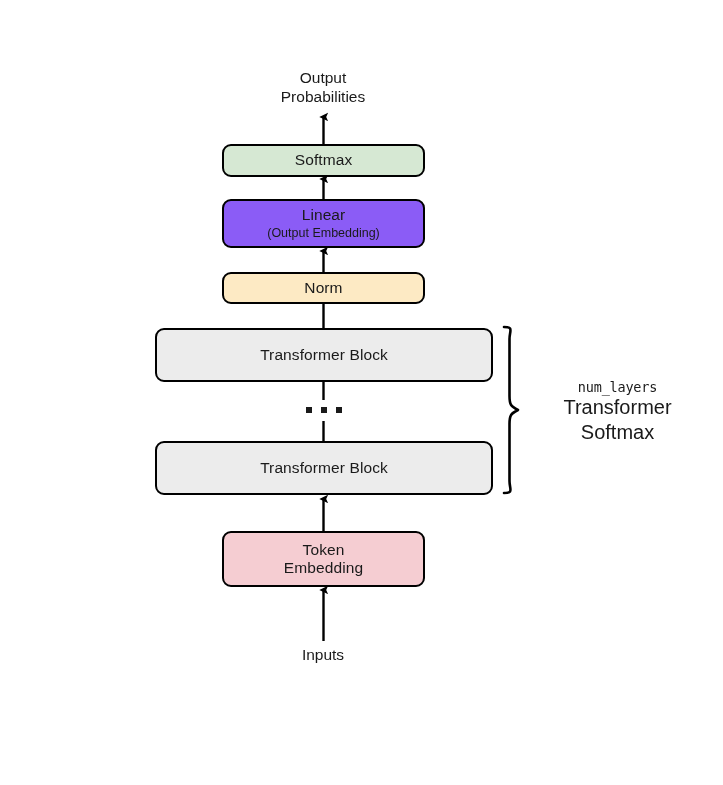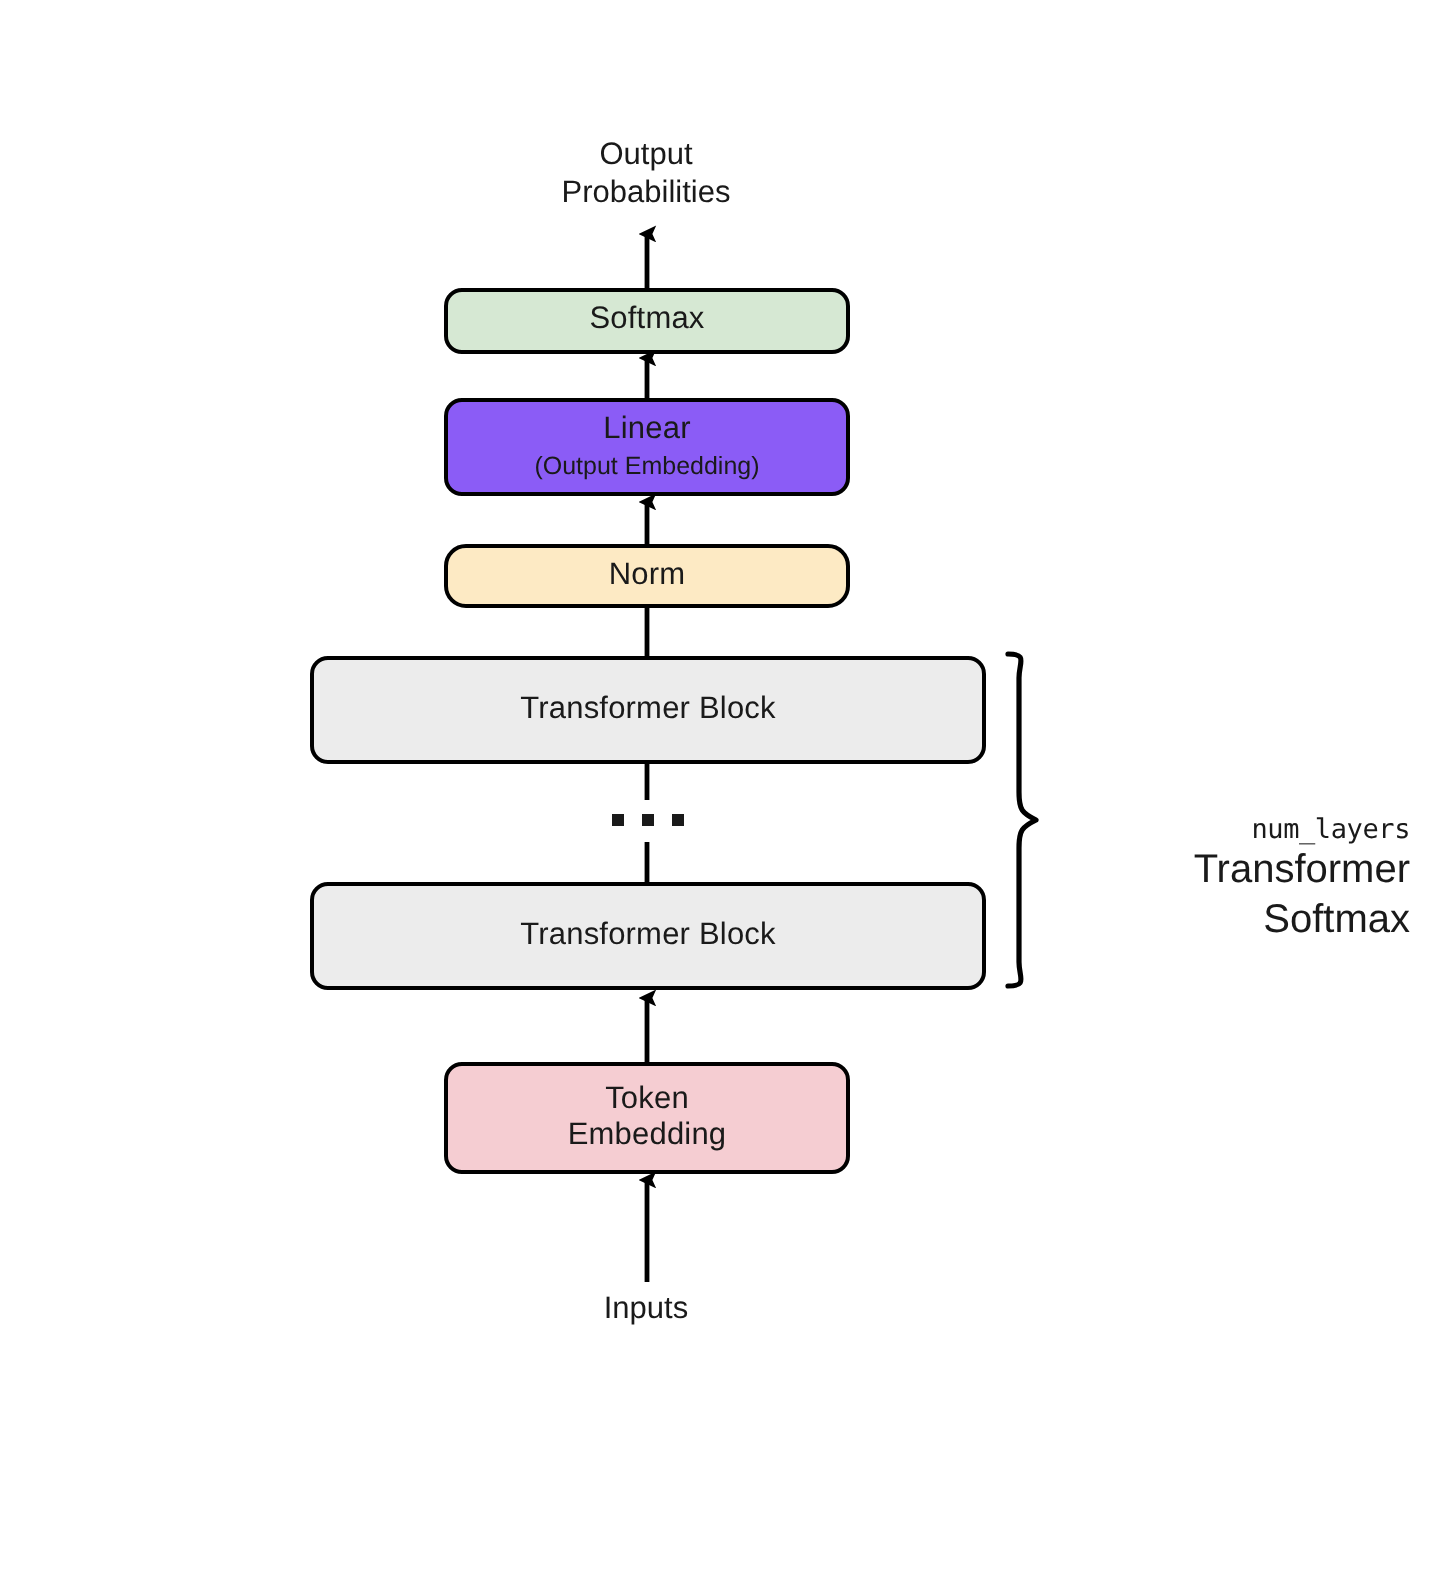--- a/index.html
+++ b/index.html
@@ -64,21 +64,20 @@
     left: 222px; top: 144px; width: 203px; height: 33px;
     background: #d6e8d3;
   }
   #node-linear {
     left: 222px; top: 199px; width: 203px; height: 49px;
     background: #8b5cf6;
   }
   #node-norm {
     left: 222px; top: 272px; width: 203px; height: 32px;
     background: #fdeac4;
-    border-radius: 11px;
   }
   #node-block-top {
     left: 155px; top: 328px; width: 338px; height: 54px;
     background: #ececec;
   }
   #node-block-bottom {
     left: 155px; top: 441px; width: 338px; height: 54px;
     background: #ececec;
   }
   #node-token-embedding {
@@ -100,24 +99,23 @@
   #label-inputs {
     left: 223px; top: 645px; width: 200px;
   }
 
   
   #brace-annotation {
     position: absolute;
     left: 530px;
     top: 379px;
     width: 175px;
-    text-align: right;
+    text-align: center;
     line-height: 1.22;
     color: #1a1a1a;
-    margin-top: 28px;
   }
   #brace-annotation .mono-token {
     display: block;
     font-family: "DejaVu Sans Mono", "Liberation Mono", monospace;
     font-size: 13.5px;
     letter-spacing: -0.2px;
   }
   #brace-annotation .plain-line {
     display: block;
     font-size: 20px;

